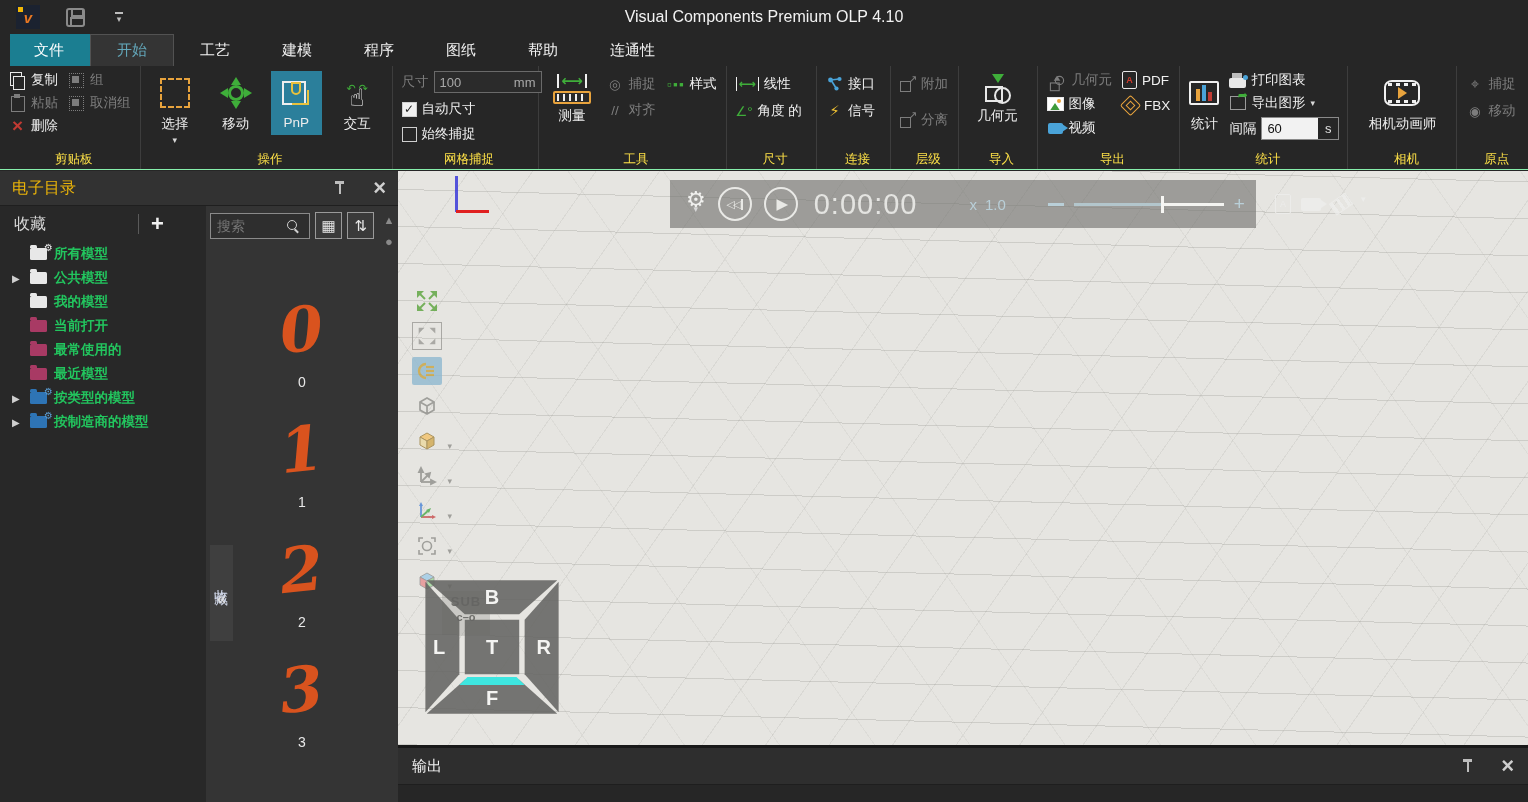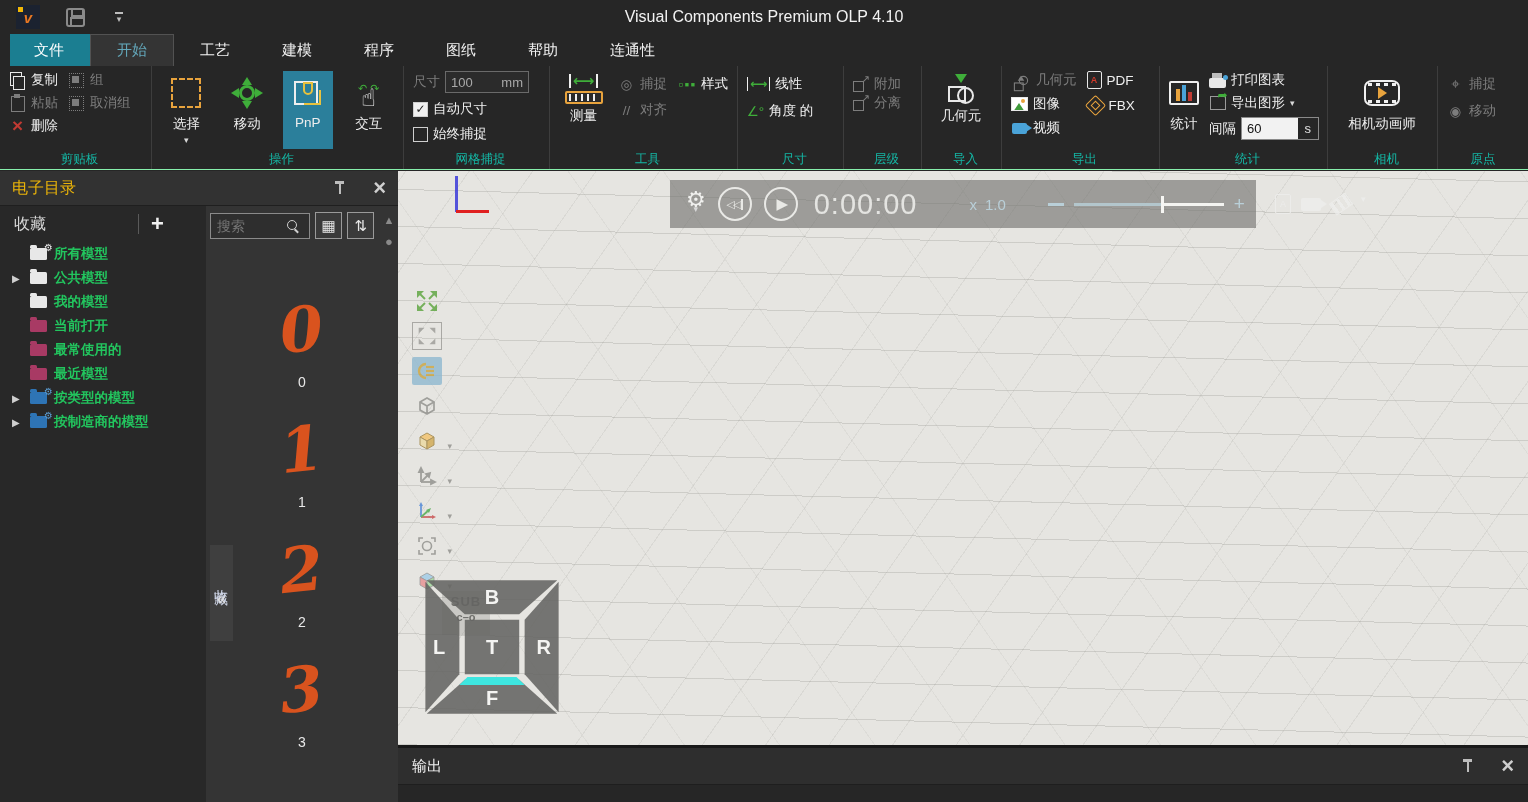--- a/index.html
+++ b/index.html
@@ -24,47 +24,47 @@
 
   
   .tabs { height:32px; display:flex; align-items:stretch; padding-left:10px; background:#262626; }
   .tab { padding:0 26px; display:flex; align-items:center; font-size:15px; color:#f0f0f0; }
   .tab.file { background:#1b7e91; color:#fff;padding-left:24px; }
   .tab.active { background:#343434; border:1px solid #525252; border-bottom:none; color:#63a7ba; }
 
   
   .ribbon { height:104px; display:flex; background:#262626; border-bottom:1px solid #86efac; }
   .rgroup { position:relative; border-right:1px solid #3d3d3d; padding:5px 9px 18px 9px; display:flex; gap:10px; }
-  .rgroup-label { position:absolute; bottom:1px; left:8px; right:0; text-align:center; color:#14b8a6; font-size:12.5px; }
+  .rgroup-label { position:absolute; bottom:1px; left:8px; right:0; text-align:center; color:#fde047; font-size:12.5px; }
   .rcol { display:flex; flex-direction:column; gap:5px; }
   .sbtn { display:flex; align-items:center; gap:5px; color:#f0f0f0; white-space:nowrap; font-size:13.5px; }
   .sbtn.dis { color:#7d7d7d; }
   .bbtn { width:58px; display:flex; flex-direction:column; align-items:center; padding-top:3px; gap:3px; font-size:13.5px; }
   .bbtn .bicon { height:38px; display:flex; align-items:center; justify-content:center; }
-  .bbtn.sel { background:#2b7f9b; height:78px; }
+  .bbtn.sel { background:#2b7f9b; height:64px; }
   .ddarrow { font-size:9px; color:#d8d8d8; line-height:8px; }
 
   
   .ic { display:inline-flex; align-items:center; justify-content:center; width:17px; height:17px; flex:none; }
   .copy-ic { position:relative; } .copy-ic::before,.copy-ic::after { content:""; position:absolute; width:10px; height:12px; border:1.6px solid #e8e8e8; background:#262626;}
   .copy-ic::before { left:1px; top:0; } .copy-ic::after { left:4px; top:4px; }
   .paste-ic { position:relative; } .paste-ic::before { content:""; position:absolute; left:2px; top:1px; width:12px; height:14px; border:1.6px solid #7d7d7d; }
   .paste-ic::after { content:""; position:absolute; left:5px; top:-1px; width:6px; height:4px; background:#7d7d7d; }
   .grp-ic { position:relative; } .grp-ic::before { content:""; position:absolute; inset:1px; border:1.4px dotted #7d7d7d; }
   .grp-ic::after { content:""; position:absolute; left:4px; top:4px; width:7px; height:7px; background:#7d7d7d; }
   .xred { color:#c13a33; font-weight:bold; font-size:19px; }
   .sel-ic { width:30px; height:30px; border:2.5px dashed #e8a33d; }
   .ruler { width:38px; height:13px; background:#2a2a2a; border:2px solid #e8a33d; border-radius:2px; position:relative; }
   .ruler::before { content:""; position:absolute; left:2px; right:2px; top:1px; height:7px;
       background:repeating-linear-gradient(90deg,#f0f0f0 0 2px,transparent 2px 6px); }
   .dblarrow { color:#3fae3a; font-size:15px; font-weight:bold; border-left:2px solid #f0f0f0; border-right:2px solid #f0f0f0; padding:0 2px; line-height:14px; }
   .dblarrow.sm { font-size:12px; border-width:1.6px; }
   .chk { width:15px; height:15px; border:1.4px solid #cfcfcf; display:flex; align-items:center; justify-content:center; flex:none; }
   .chk.on { background:#f0f0f0; color:#222; font-size:12px; font-weight:bold; }
-  .fld { display:flex; align-items:center; width:84px; height:22px; border:1px solid #6a6a6a; background:#2b2b2b; padding:0 5px; font-size:13px; color:#a9a9a9; }
+  .fld { display:flex; align-items:center; width:108px; height:22px; border:1px solid #6a6a6a; background:#2b2b2b; padding:0 5px; font-size:13px; color:#a9a9a9; }
   .fld .u { margin-left:auto; }
   .fld2 { display:flex; align-items:stretch; width:78px; height:23px; border:1px solid #8a8a8a; font-size:13px; }
   .fld2 .v { background:#f2f2f2; color:#111; flex:1; padding:3px 5px; }
   .fld2 .u { color:#e0e0e0; padding:3px 7px; }
   .page-ic { width:15px; height:18px; border:1.6px solid #e8e8e8; border-radius:2px; position:relative; display:flex; align-items:center; justify-content:center; font-size:9px; }
   .pdfA { color:#d03a2b; font-weight:bold; }
   .img-ic { width:17px; height:14px; border:1.6px solid #e8e8e8; position:relative; overflow:hidden; background:#fff; }
   .img-ic::before { content:""; position:absolute; left:1px; bottom:-2px; border-left:6px solid transparent; border-right:6px solid transparent; border-bottom:9px solid #3f9a3a; }
   .img-ic::after { content:""; position:absolute; right:2px; top:1px; width:4px; height:4px; border-radius:50%; background:#e8a33d; }
   .vid-ic { width:15px; height:11px; background:#4aa3d8; border-radius:2px; position:relative; }
@@ -359,23 +359,48 @@
             <span>线性</span>
           </div>
         <div class="sbtn">
             <span class="ic gn">∠°</span>
             <span>角度 的</span>
           </div>
       </div>
       <div class="rgroup-label">尺寸</div>
     </div>
 
+    <div class="rgroup" style="width:86px">
+      <div class="rcol" style="gap:9px;padding-top:4px;">
+        <div class="sbtn">
+          <span class="ic iface-ic">
+            <svg width="16" height="16" viewBox="0 0 16 16">
+                <g stroke="#4aa3d8" stroke-width="1.6">
+                  <line x1="4" y1="4" x2="12" y2="3"></line>
+                  <line x1="4" y1="4" x2="9" y2="12"></line>
+                </g>
+                <g fill="#4aa3d8">
+                  <circle cx="3.5" cy="4" r="2.4"></circle>
+                  <circle cx="12.5" cy="3" r="2.1"></circle>
+                  <circle cx="9.5" cy="12.5" r="2.1"></circle>
+                </g>
+              </svg>
+          </span>
+            <span>接口</span>
+          </div>
+        <div class="sbtn">
+            <span class="ic yl" style="font-size:15px">⚡</span>
+            <span>信号</span>
+          </div>
+      </div>
+      <div class="rgroup-label">连接</div>
+    </div>
 
     <div class="rgroup" style="width:78px">
-      <div class="rcol" style="gap:1px;padding-top:4px;">
+      <div class="rcol" style="gap:18px;padding-top:4px;">
         <div class="sbtn dis">
             <span class="ic att-ic"></span>
             <span>附加</span>
           </div>
         <div class="sbtn dis">
             <span class="ic att-ic"></span>
             <span>分离</span>
           </div>
       </div>
       <div class="rgroup-label">层级</div>

